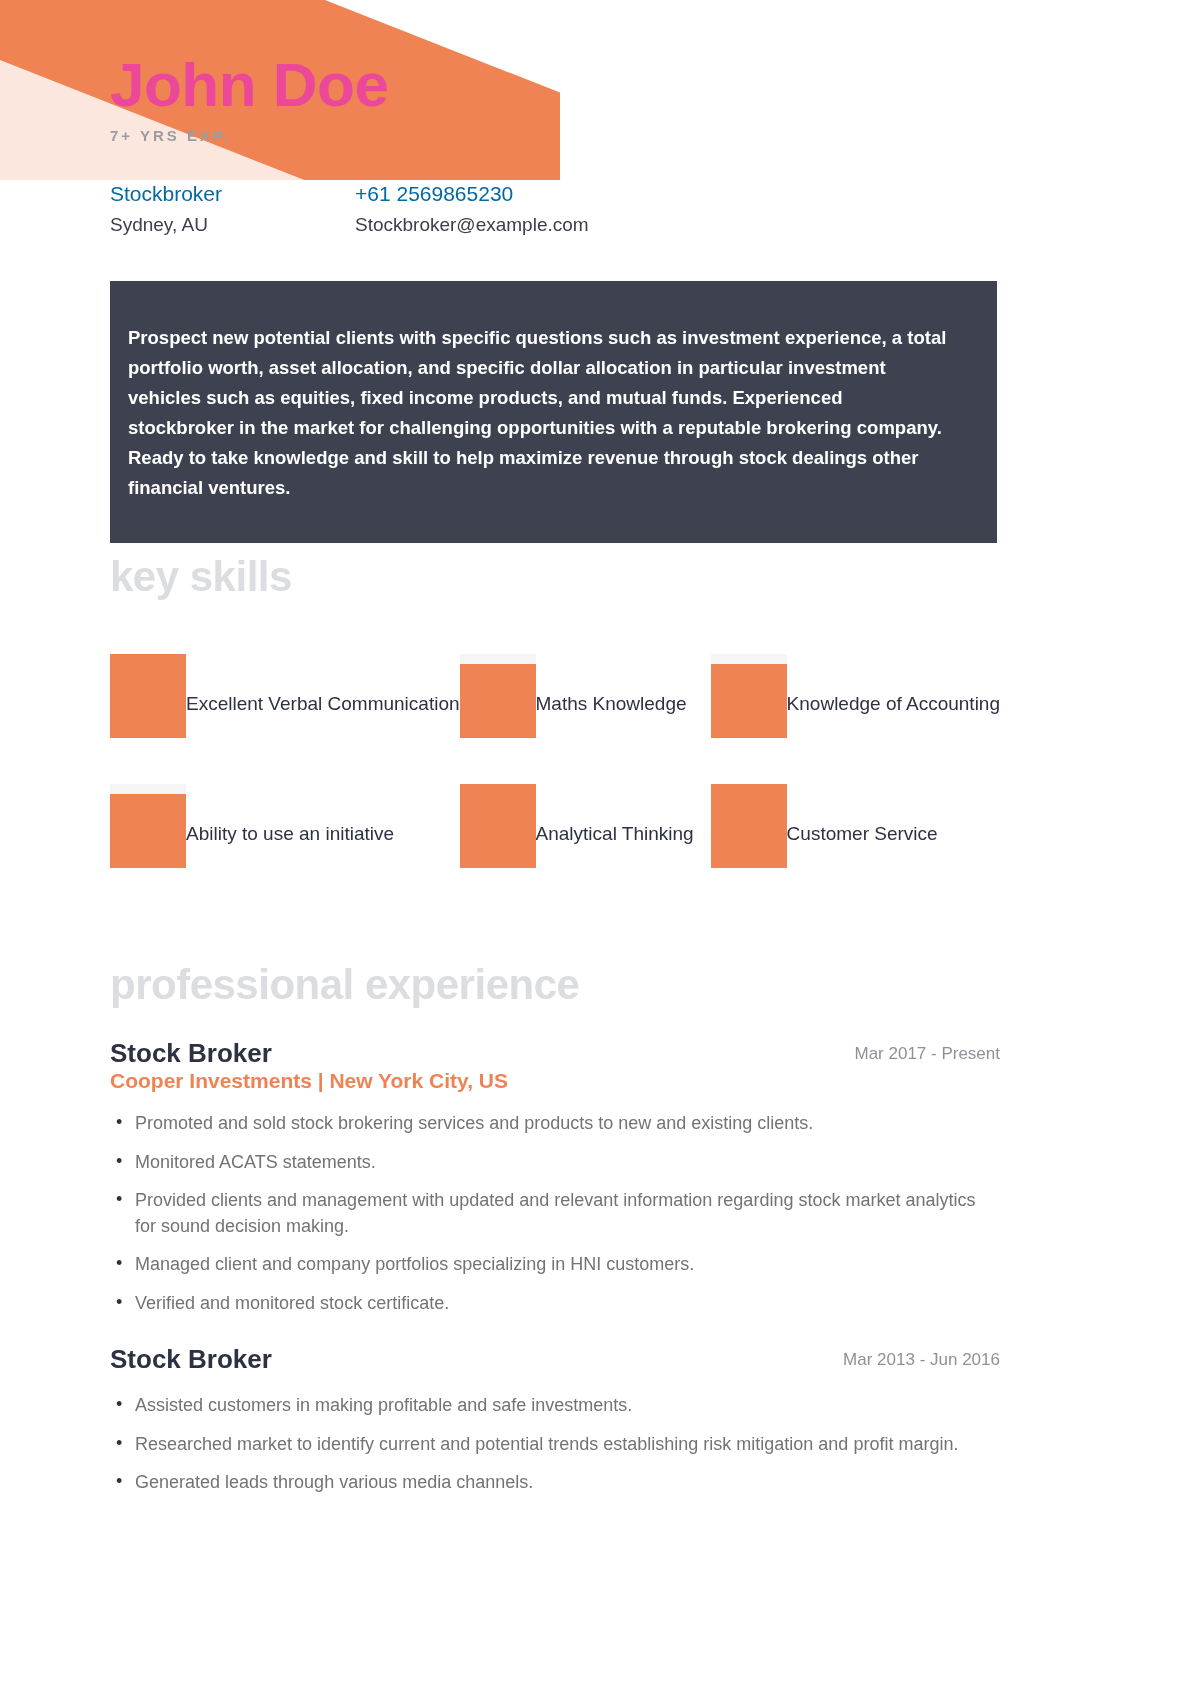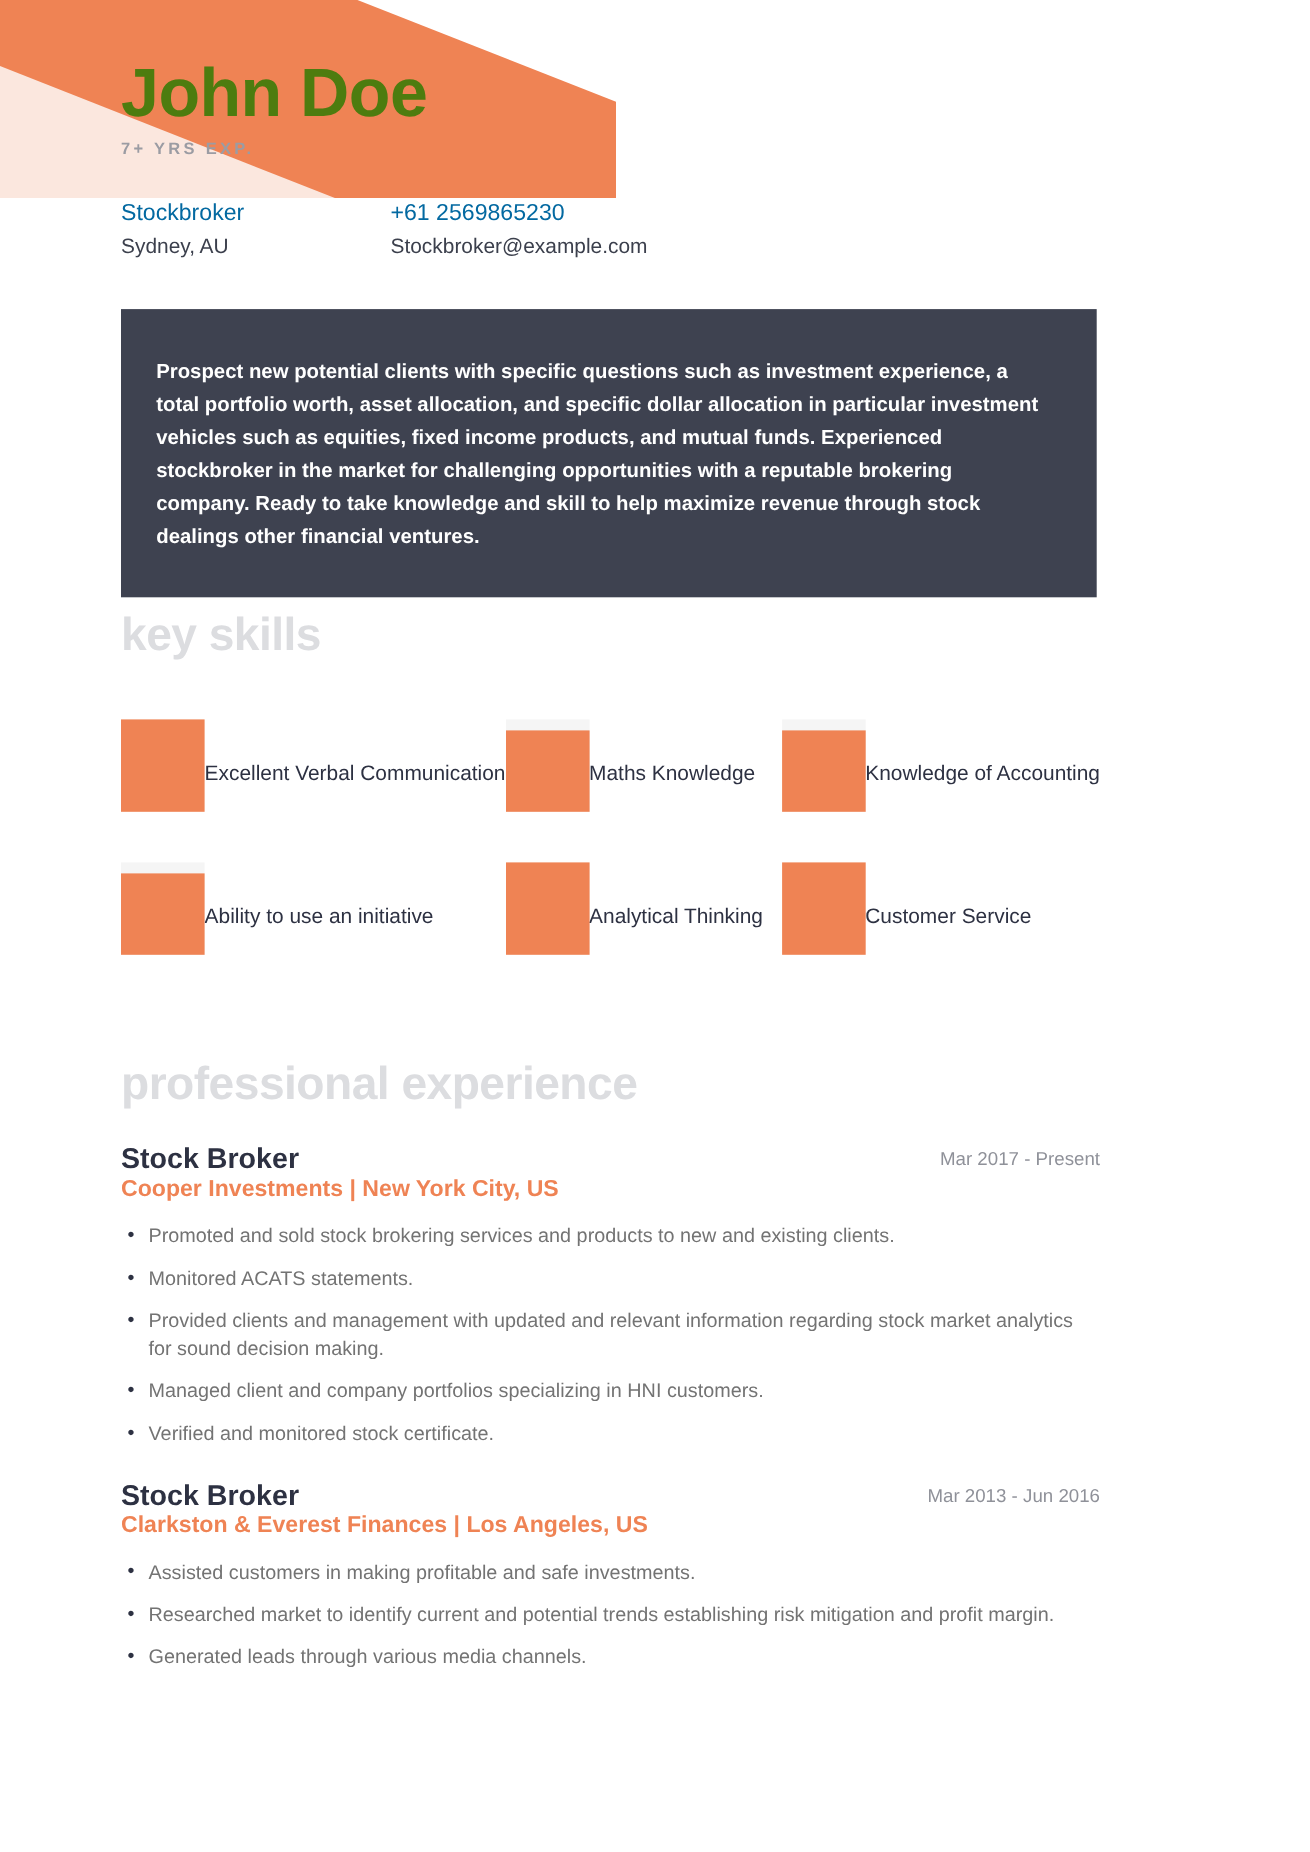--- a/index.html
+++ b/index.html
@@ -52,21 +52,21 @@
   
   .header {
     position: absolute;
     left: 110px;
     top: 52px;
     width: 890px;
   }
   .name {
     font-size: 62px;
     font-weight: bold;
-    color: #4d7c0f;
+    color: #ec4899;
     letter-spacing: -0.5px;
     line-height: 1.05;
   }
   .years {
     margin-top: 10px;
     font-size: 15px;
     font-weight: bold;
     letter-spacing: 3px;
     color: #9b9ca3;
   }
@@ -90,21 +90,21 @@
     line-height: 1.55;
   }
 
   
   .summary-box {
     position: absolute;
     left: 110px;
     top: 281px;
     width: 887px;
     background: #3e4250;
-    padding: 42px 44px 40px 32px;
+    padding: 42px 44px 40px 18px;
   }
   .summary-text {
     color: #ffffff;
     font-size: 18.5px;
     font-weight: bold;
     line-height: 1.62;
   }
 
   
   .section-heading {
@@ -290,21 +290,20 @@
             <li>Provided clients and management with updated and relevant information regarding stock market analytics for sound decision making.</li>
             <li>Managed client and company portfolios specializing in HNI customers.</li>
             <li>Verified and monitored stock certificate.</li>
           </ul>
         </div>
         <div class="job">
           <div class="job-head">
             <div class="job-title">Stock Broker</div>
             <div class="job-dates">Mar 2013 - Jun 2016</div>
           </div>
-          <div class="job-company">Clarkston &amp; Everest Finances | Los Angeles, US</div>
           <ul class="job-bullets">
             <li>Assisted customers in making profitable and safe investments.</li>
             <li>Researched market to identify current and potential trends establishing risk mitigation and profit margin.</li>
             <li>Generated leads through various media channels.</li>
           </ul>
         </div>
       </div>
   </div>
 
 </div>

